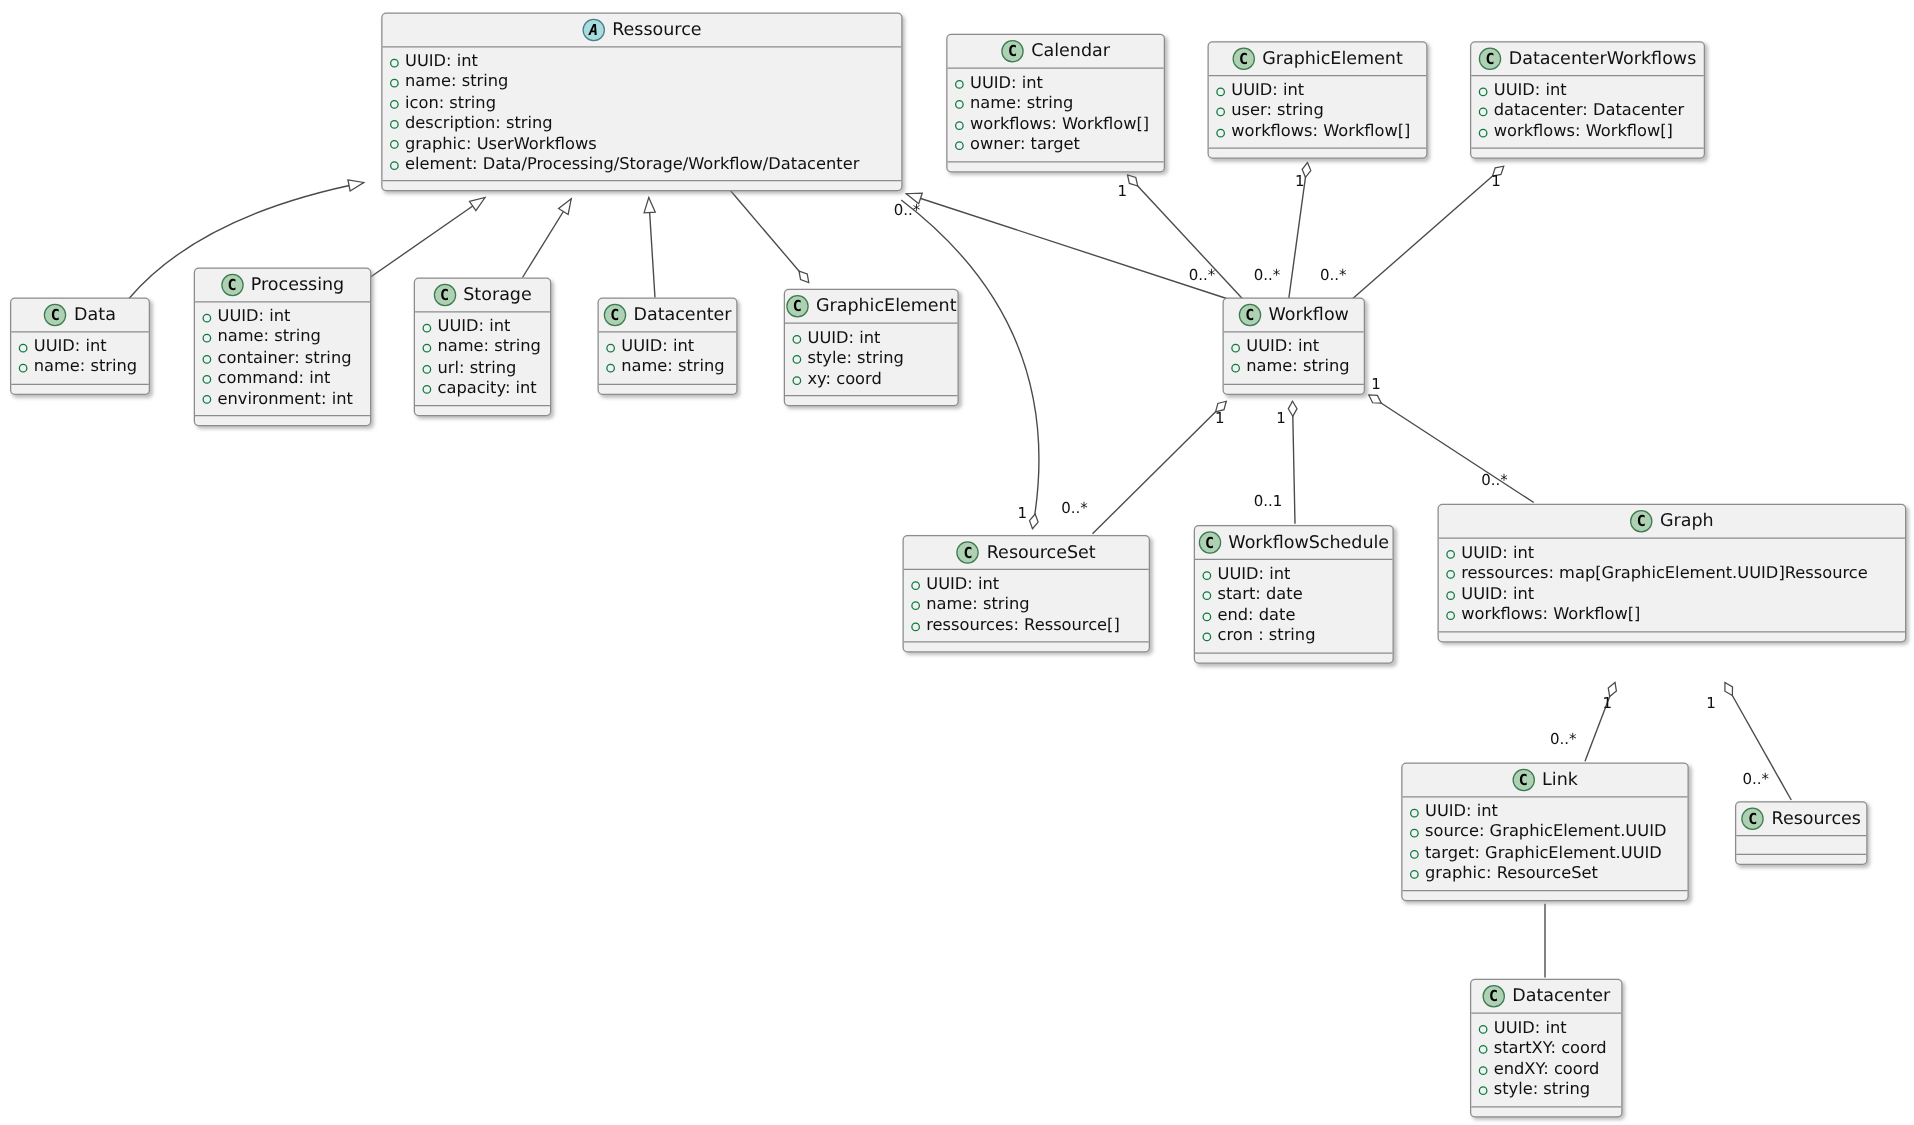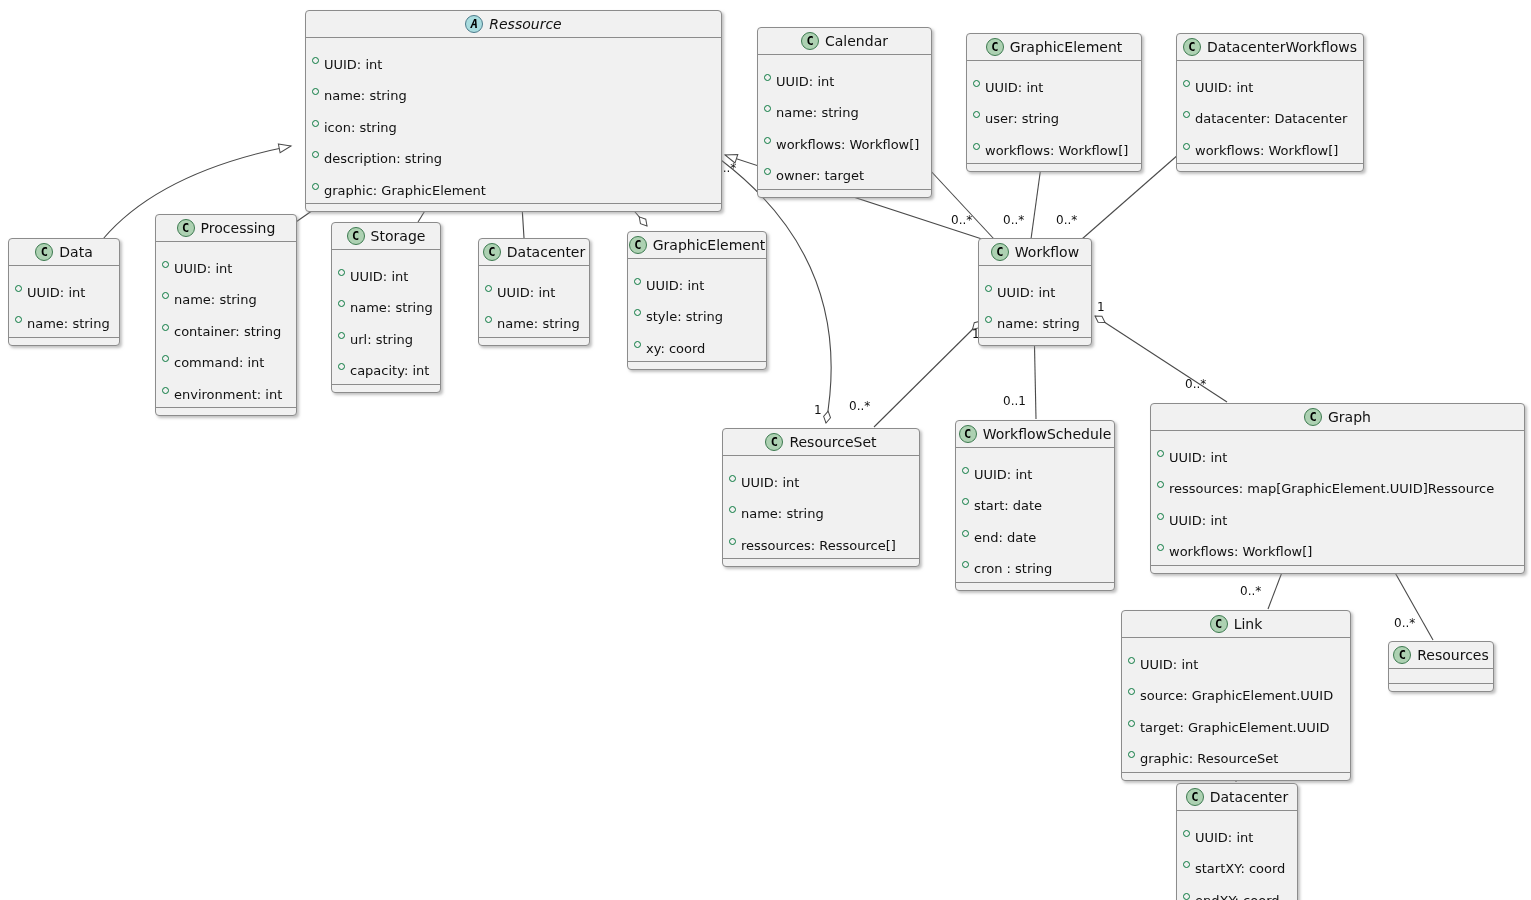--- a/index.html
+++ b/index.html
@@ -16,31 +16,31 @@
     border:1px solid var(--class-border,#8c8c8c);
     border-radius:4px;
     box-shadow:2px 2px 3px rgba(140,140,140,0.55);
     color:#111;
   }
   .uml-title{
     display:flex;align-items:center;justify-content:center;gap:6px;
     padding:4px 6px;border-bottom:1px solid var(--class-border,#8c8c8c);
     font-size:14px;white-space:nowrap;
   }
-  .uml-class.abstract .uml-title .cls-name{font-style:italic;text-align:right;}
+  .uml-class.abstract .uml-title .cls-name{text-align:right;}
   .cls-icon{
     width:18px;height:18px;border-radius:50%;flex:0 0 18px;
     background:var(--icon-fill,#add1b2);border:1px solid #3d7a50;
     display:flex;align-items:center;justify-content:center;
     font-family:"DejaVu Sans Mono","Liberation Mono",monospace;
     font-weight:bold;font-size:12px;color:#000;box-sizing:border-box;
   }
   .uml-class.abstract .cls-icon{background:var(--abstract-icon-fill,#a9dcdf);border-color:#4c7b8b;font-style:italic;}
   .uml-attrs{padding:4px 8px 4px 6px;min-height:6px;}
-  .attr-row{display:flex;align-items:flex-start;gap:5px;line-height:16.4px;font-size:13px;white-space:nowrap;margin-top:15px;}
+  .attr-row{display:flex;align-items:center;gap:5px;line-height:16.4px;font-size:13px;white-space:nowrap;}
   .bullet{
     width:7px;height:7px;border-radius:50%;flex:0 0 7px;
     border:1px solid var(--bullet,#0b7a40);background:transparent;box-sizing:border-box;
   }
   .uml-methods{border-top:1px solid var(--class-border,#8c8c8c);height:7px;}
   .edge-label{
     position:absolute;font-size:12px;color:#111;white-space:nowrap;
     font-family:"DejaVu Sans","Liberation Sans",sans-serif;
   }
 </style>
@@ -116,21 +116,25 @@
           <div class="attr-row">
             <span class="bullet"></span>
             <span>icon: string</span>
           </div>
           <div class="attr-row">
             <span class="bullet"></span>
             <span>description: string</span>
           </div>
           <div class="attr-row">
             <span class="bullet"></span>
-            <span>graphic: GraphicElement</span>
+            <span>graphic: UserWorkflows</span>
+          </div>
+          <div class="attr-row">
+            <span class="bullet"></span>
+            <span>element: Data/Processing/Storage/Workflow/Datacenter</span>
           </div>
         </div>
     <div class="uml-methods"></div>
   </div>
       <div class="uml-class" style="left: 757px; top: 27px; width: 175px;">
     <div class="uml-title">
       <span class="cls-icon">C</span>
       <span class="cls-name">Calendar</span>
     </div>
     <div class="uml-attrs">

